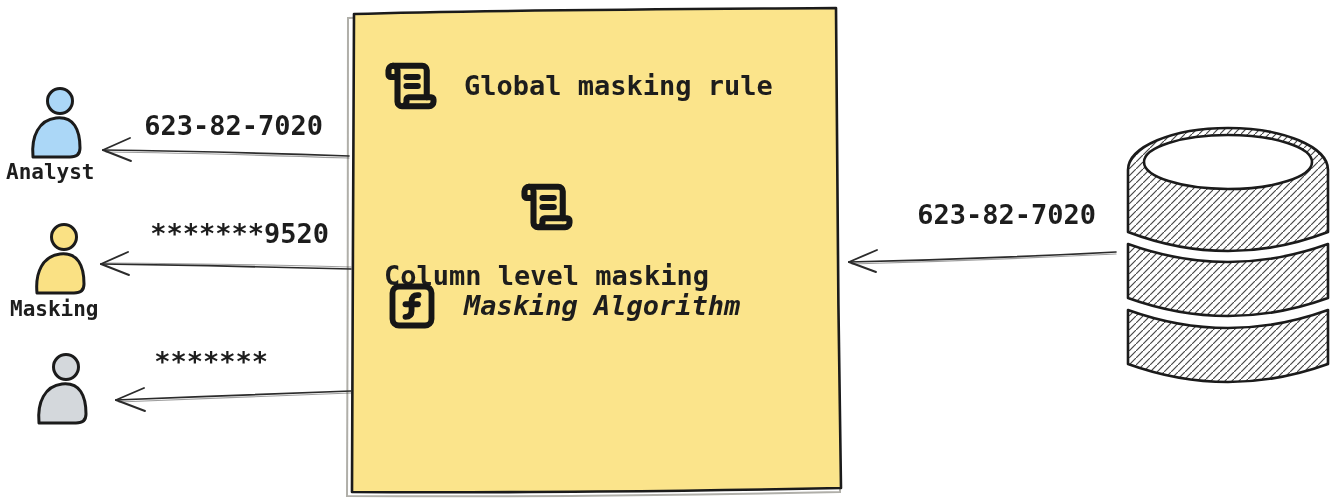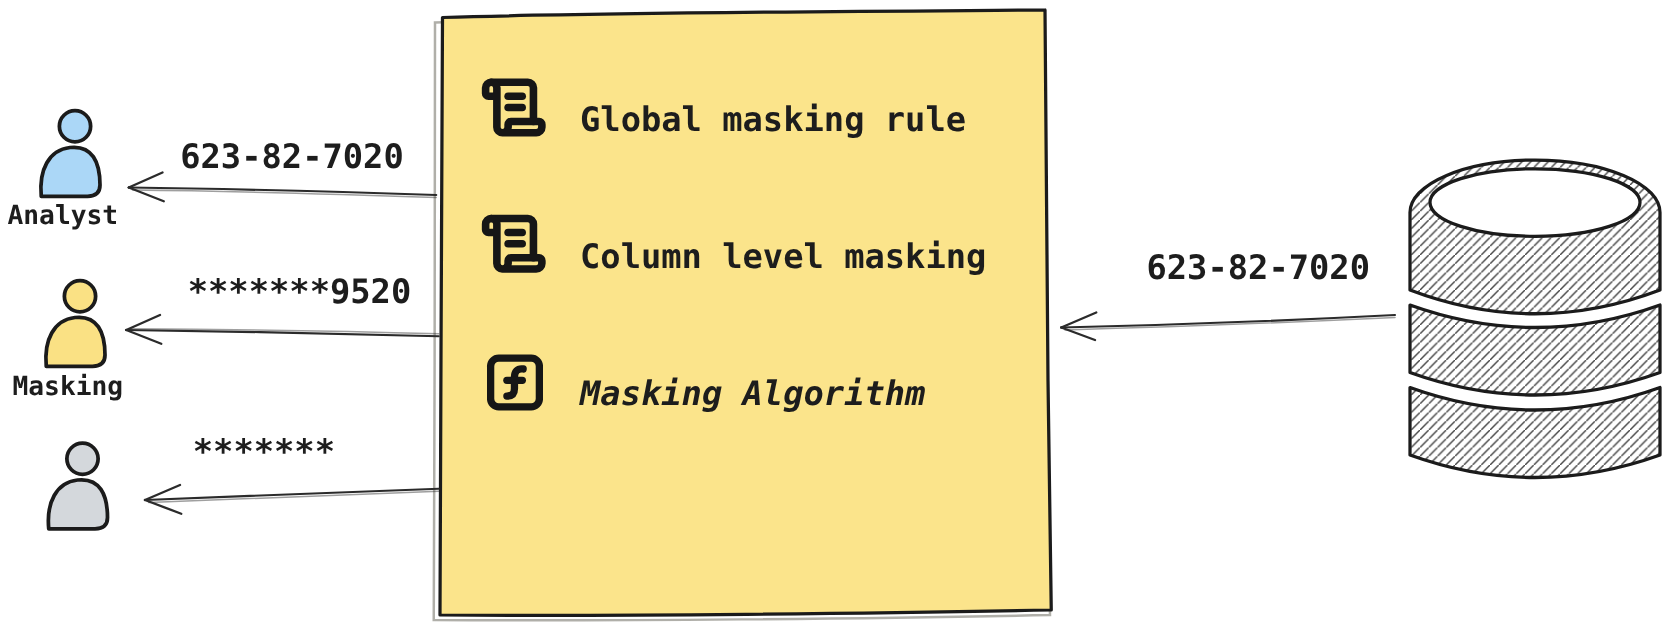--- a/index.html
+++ b/index.html
@@ -4,21 +4,21 @@
 <style>
   html,body{margin:0;padding:0;background:#fff;}
   #canvas{
     position:relative;width:1340px;height:504px;background:#fff;overflow:hidden;
     font-family:"DejaVu Sans Mono","Liberation Mono",monospace;color:#1d1d1d;
   }
   .abs{position:absolute;}
   .mono-lg{font-size:27px;font-weight:700;line-height:1.2;white-space:nowrap;}
   .mono-sm{font-size:21px;font-weight:700;line-height:1.2;white-space:nowrap;}
   .value-label{text-align:right;}
-  .box-row{position:absolute;display:flex;align-items:flex-end;gap:26px;}
+  .box-row{position:absolute;display:flex;align-items:center;gap:26px;}
   .box-row .row-icon{flex:0 0 auto;display:block;}
   svg{display:block;}
   .nopointer{pointer-events:none;}
 </style>
 </head>
 <body>
 
 <div id="canvas">
 
   <svg class="abs" style="left:342px;top:2px;" width="506" height="498" viewBox="0 0 506 498">
@@ -29,21 +29,21 @@
   <div class="box-row" style="left:384px;top:59px;">
     <svg class="row-icon" width="54" height="54" viewBox="0 0 24 24" fill="none" stroke="#161616" stroke-width="2.7" stroke-linecap="round" stroke-linejoin="round">
       <path d="M15 12h-5"></path>
         <path d="M15 8h-5"></path>
         <path d="M19 17V5a2 2 0 0 0-2-2H4"></path>
       <path d="M8 21h12a2 2 0 0 0 2-2v-1a1 1 0 0 0-1-1H11a1 1 0 0 0-1 1v1a2 2 0 1 1-4 0V5a2 2 0 1 0-4 0v2a1 1 0 0 0 1 1h3"></path>
     </svg>
     <span class="mono-lg">Global masking rule</span>
   </div>
 
-  <div class="box-row" style="left:384px;top:168px;">
+  <div class="box-row" style="left:384px;top:180px;flex-direction:column;">
     <svg class="row-icon" width="54" height="54" viewBox="0 0 24 24" fill="none" stroke="#161616" stroke-width="2.7" stroke-linecap="round" stroke-linejoin="round">
       <path d="M15 12h-5"></path>
         <path d="M15 8h-5"></path>
         <path d="M19 17V5a2 2 0 0 0-2-2H4"></path>
       <path d="M8 21h12a2 2 0 0 0 2-2v-1a1 1 0 0 0-1-1H11a1 1 0 0 0-1 1v1a2 2 0 1 1-4 0V5a2 2 0 1 0-4 0v2a1 1 0 0 0 1 1h3"></path>
     </svg>
     <span class="mono-lg">Column level masking</span>
   </div>
 
   <div class="box-row" style="left:386px;top:280px;font-style:italic;">

